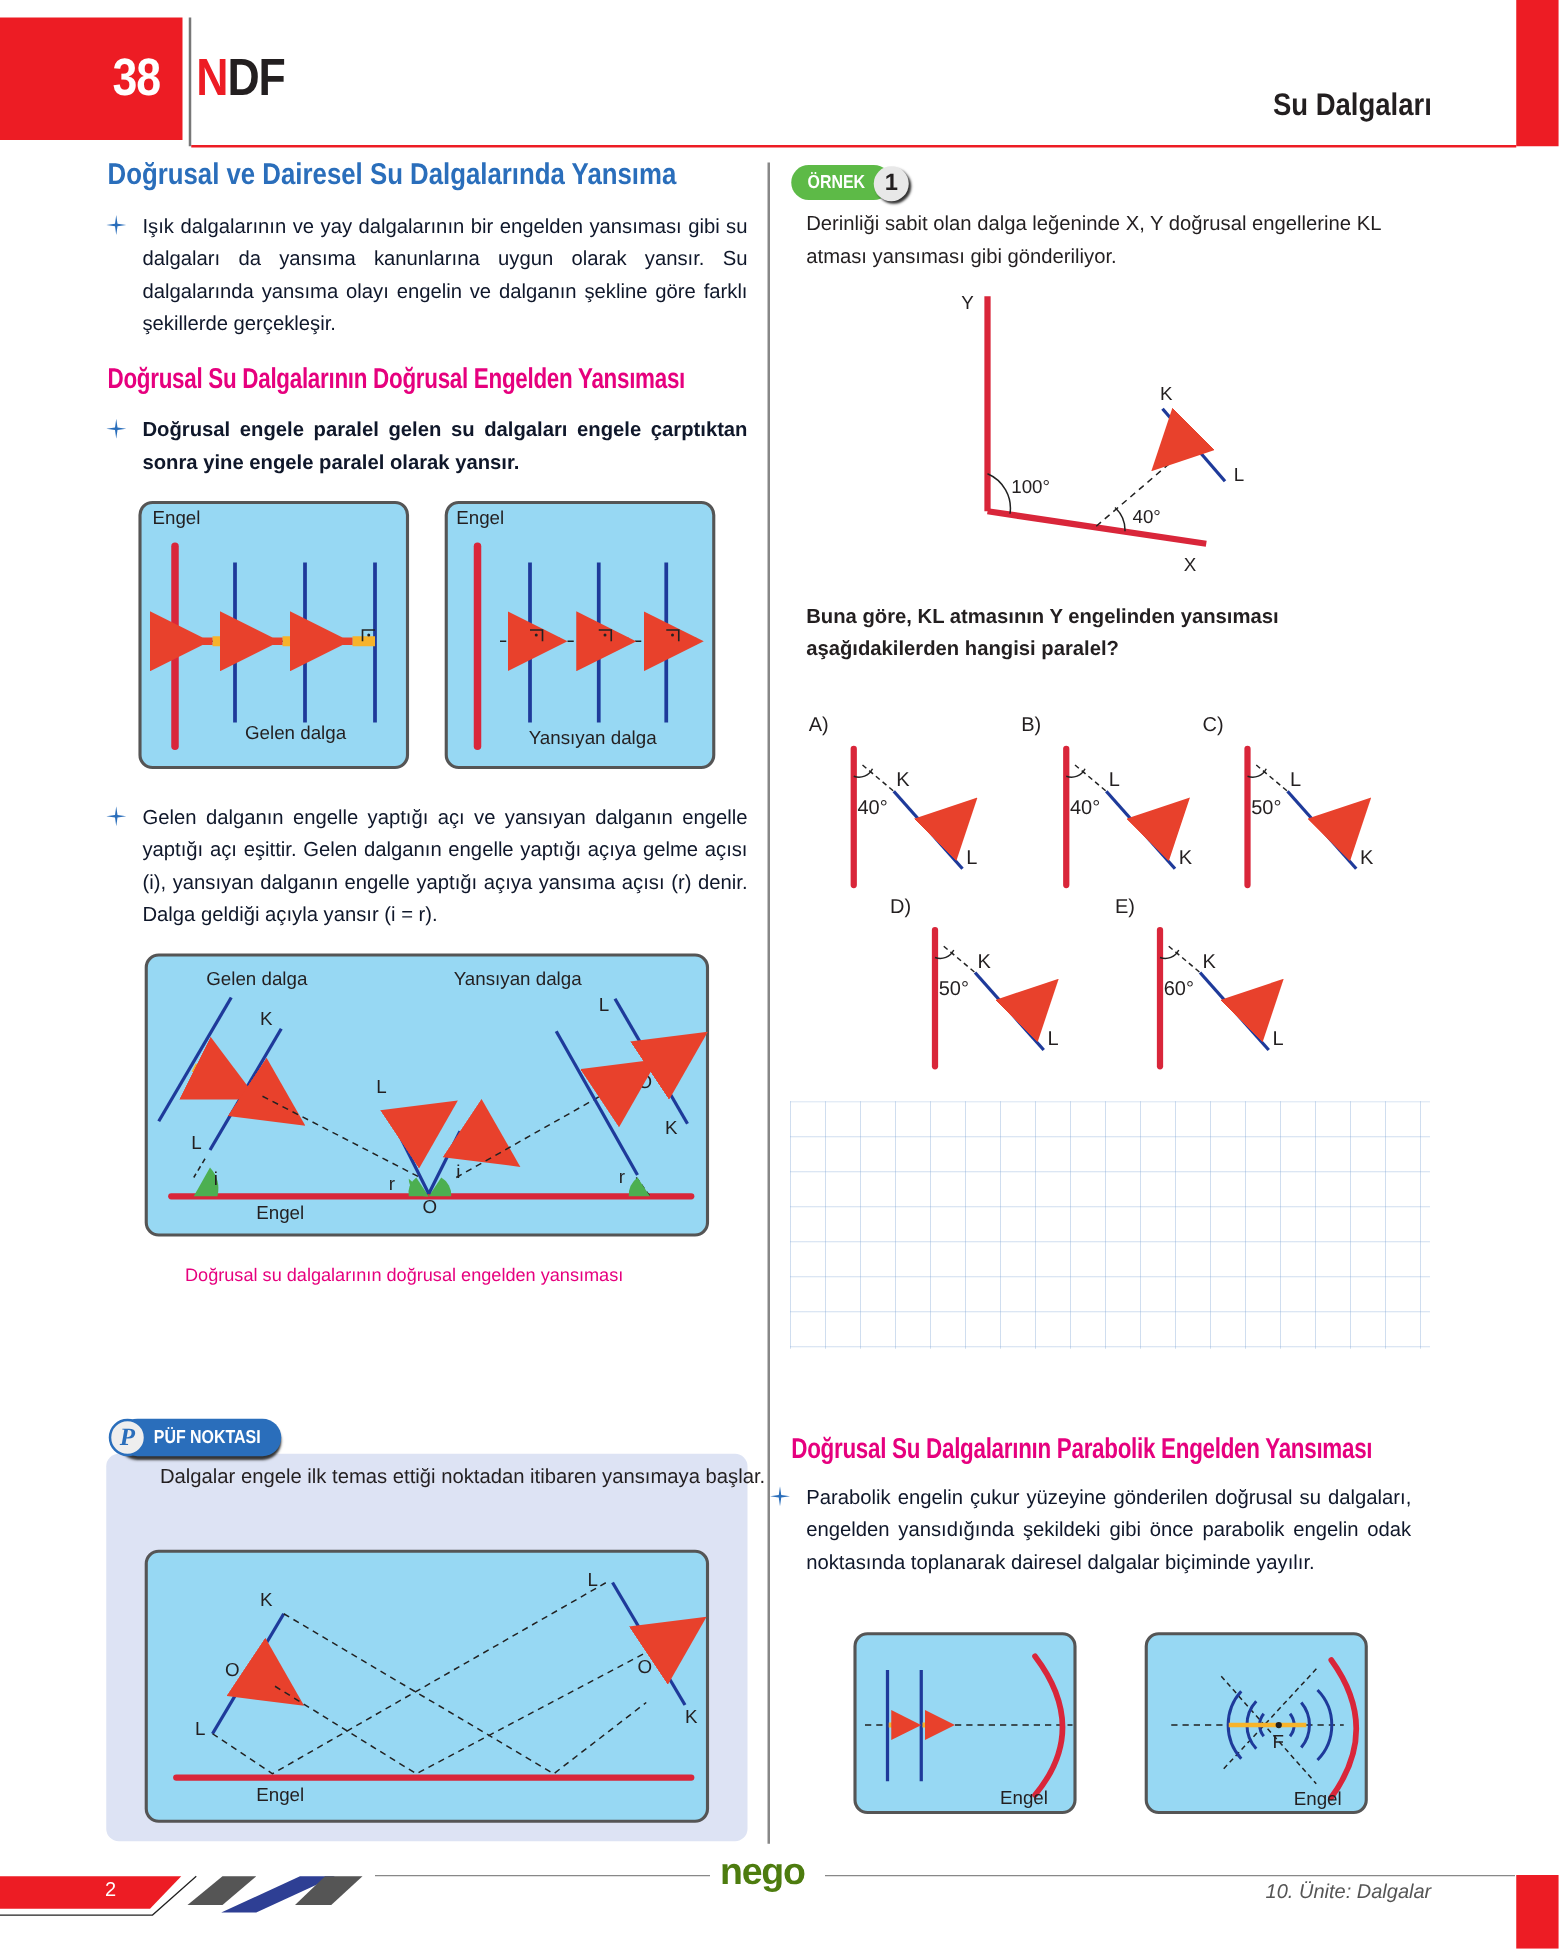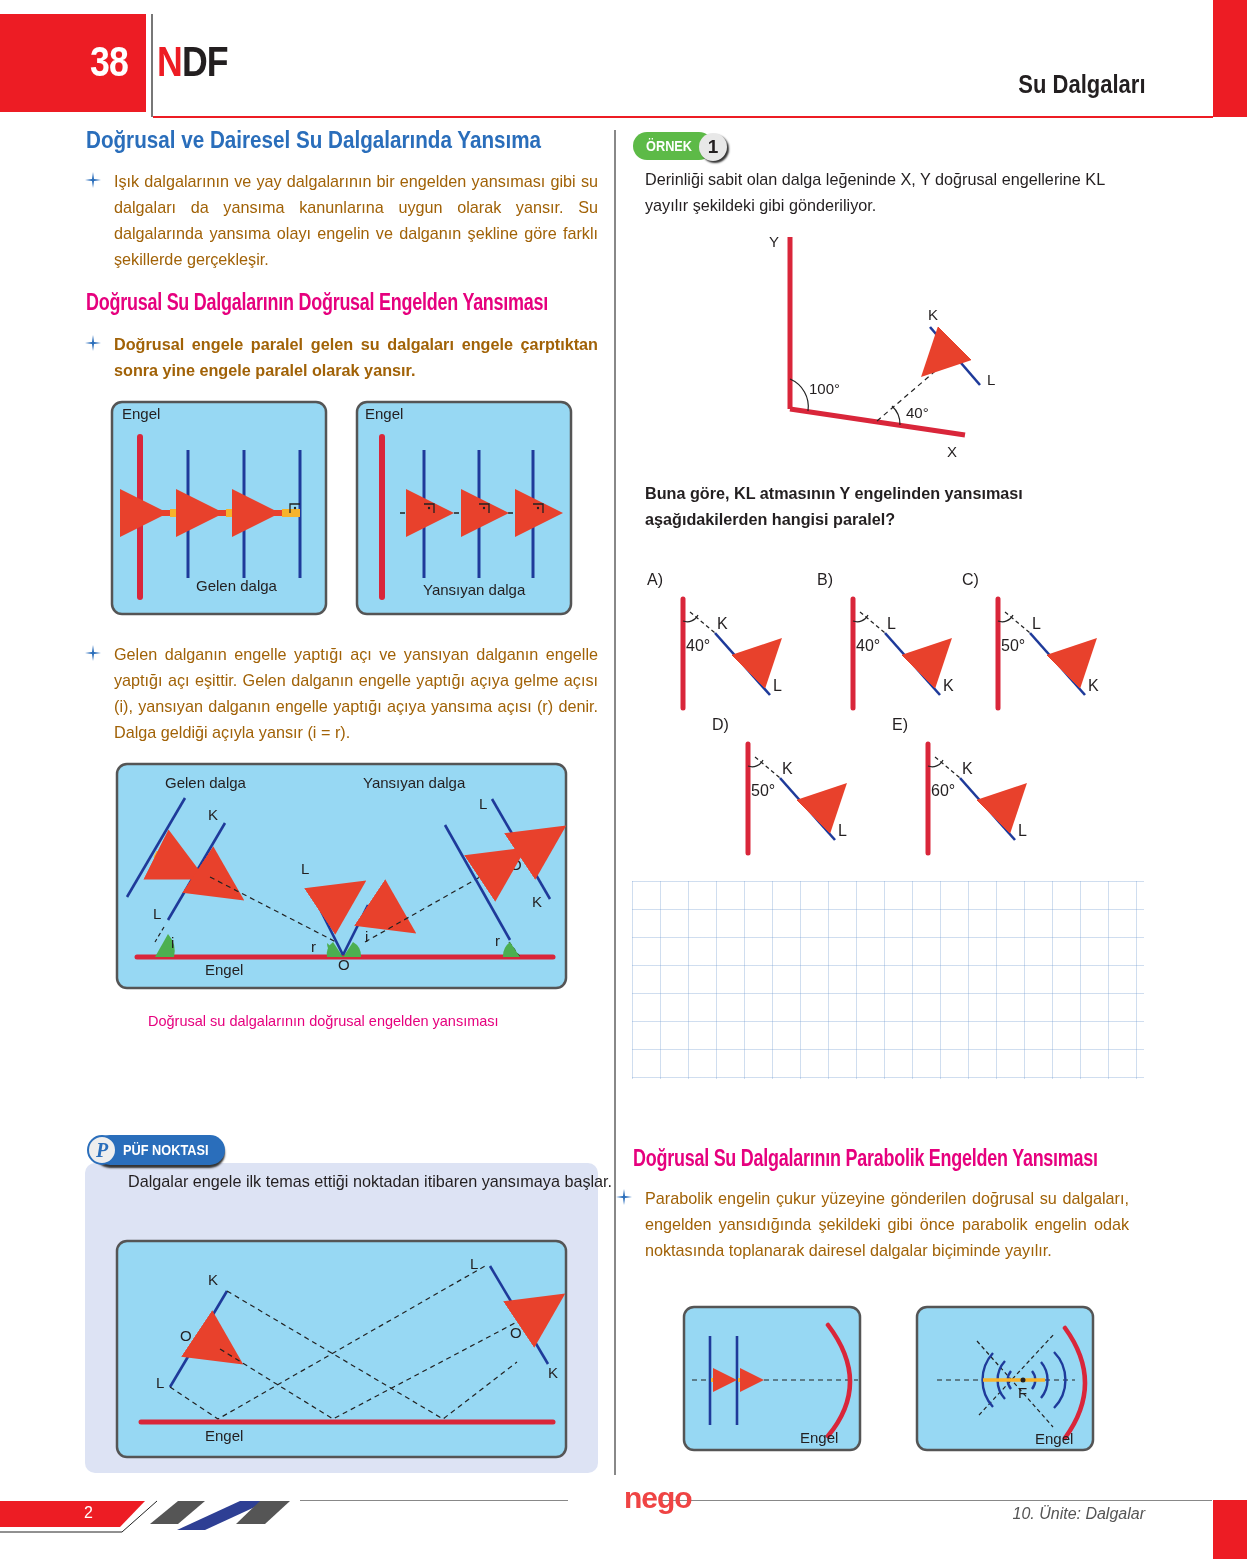--- a/index.html
+++ b/index.html
@@ -15,21 +15,21 @@
   .hdr-brand .df { color: #231f20; }
   .hdr-line { position: absolute; left: 153px; top: 116px; width: 1060px; height: 2px; background: #ed1c24; }
   .hdr-title { position: absolute; right: 102px; top: 70px; font: bold 25px "Liberation Sans", sans-serif; color: #231f20; transform: scaleX(0.88); transform-origin: right; }
   .hdr-tab { position: absolute; right: 0; top: 0; width: 34px; height: 117px; background: #ed1c24; }
 
   .col-divider { position: absolute; left: 614px; top: 130px; width: 2px; height: 1345px; background: #888; }
 
   
   .h1 { position: absolute; font: bold 24px "Liberation Sans", sans-serif; color: #2a6ebb; transform: scaleX(0.86); transform-origin: left; white-space: nowrap; }
   .h2 { position: absolute; font: bold 23px "Liberation Sans", sans-serif; color: #e6007e; transform: scaleX(0.78); transform-origin: left; white-space: nowrap; letter-spacing: -0.3px; }
-  .para { position: absolute; font-size: 16.2px; line-height: 26px; color: #a16207; }
+  .para { position: absolute; font-size: 16.2px; line-height: 26px; color: #0f172a; }
   .para .txt { display: block; padding-left: 29px; text-align: justify; }
   .bullet { position: absolute; left: 0; top: 4px; width: 16px; height: 16px; }
 
   .caption { position: absolute; left: 148px; top: 1013px; font-size: 14.5px; color: #e6007e; }
 
   
   .fig { position: absolute; }
   .fig svg { display: block; }
   .lbl { font-family: "Liberation Sans", sans-serif; font-size: 15px; fill: #231f20; }
 
@@ -57,21 +57,21 @@
   .puf-circle { position: absolute; left: 0; top: 0; width: 30px; height: 30px; border-radius: 50%; background: #eee; border: 2px solid #2a6ebb; text-align: center; font: italic bold 20px/26px "Liberation Serif", serif; color: #2a6ebb; }
   .puf-label { position: absolute; left: 36px; top: 6px; font: bold 15px "Liberation Sans", sans-serif; color: #fff; transform: scaleX(0.85); transform-origin: left; white-space: nowrap; }
   .puf-text { position: absolute; left: 96px; top: 1168px; width: 490px; font-size: 16.2px; line-height: 26px; margin-left: 32px; }
 
   
   .foot-line { position: absolute; left: 300px; top: 1500px; width: 912px; height: 1px; background: #888; }
   .foot-num { position: absolute; left: 84px; top: 1504px; font-size: 16px; color: #fff; }
   .foot-unit { position: absolute; right: 102px; top: 1505px; font: italic 16px "Liberation Sans", sans-serif; color: #555; text-align: right; }
   .foot-tab { position: absolute; right: 0; top: 1500px; width: 34px; height: 59px; background: #ed1c24; }
   .logo { position: absolute; left: 568px; top: 1480px; width: 92px; height: 42px; background: #fff; }
-  .logo-text { position: absolute; left: 8px; top: 1px; font: bold 30px "Liberation Sans", sans-serif; color: #ef4444; letter-spacing: -1px; margin-left: 48px; }
+  .logo-text { position: absolute; left: 8px; top: 1px; font: bold 30px "Liberation Sans", sans-serif; color: #4d7c0f; letter-spacing: -1px; }
 </style>
 </head>
 <body>
 
 <div class="hdr-red"></div>
 <div class="hdr-num">38</div>
 <div class="hdr-vline"></div>
 <div class="hdr-brand"><span class="n">N</span><span class="df">DF</span></div>
 <div class="hdr-line"></div>
 <div class="hdr-title">Su Dalgaları</div>
@@ -272,21 +272,21 @@
     <line x1="411" y1="80" x2="424" y2="72" stroke="#f7b32b" stroke-width="7"></line>
     <line x1="424" y1="72" x2="427" y2="70" stroke="#e8412c" stroke-width="7" marker-end="url(#ahB)"></line>
   </svg>
 </div>
 
 <div class="ornek">
   <div class="ornek-pill"></div>
   <div class="ornek-label">ÖRNEK</div>
   <div class="ornek-num">1</div>
 </div>
-<div class="q-text">Derinliği sabit olan dalga leğeninde X, Y doğrusal engellerine KL yayılır şekildeki gibi gönderiliyor.</div>
+<div class="q-text">Derinliği sabit olan dalga leğeninde X, Y doğrusal engellerine KL atması yansıması gibi gönderiliyor.</div>
 
 <div class="fig" style="left:740px; top:225px;">
   <svg width="260" height="240" viewBox="0 0 260 240">
     <defs>
       <marker id="ahQ" markerWidth="8" markerHeight="8" refX="4" refY="4" orient="auto">
           <path d="M0 0 L8 4 L0 8 Z" fill="#e8412c"></path>
         </marker>
     </defs>
     <text x="29" y="22" class="lbl">Y</text>
     <line x1="50" y1="12" x2="50" y2="184" stroke="#d9263a" stroke-width="5"></line>

